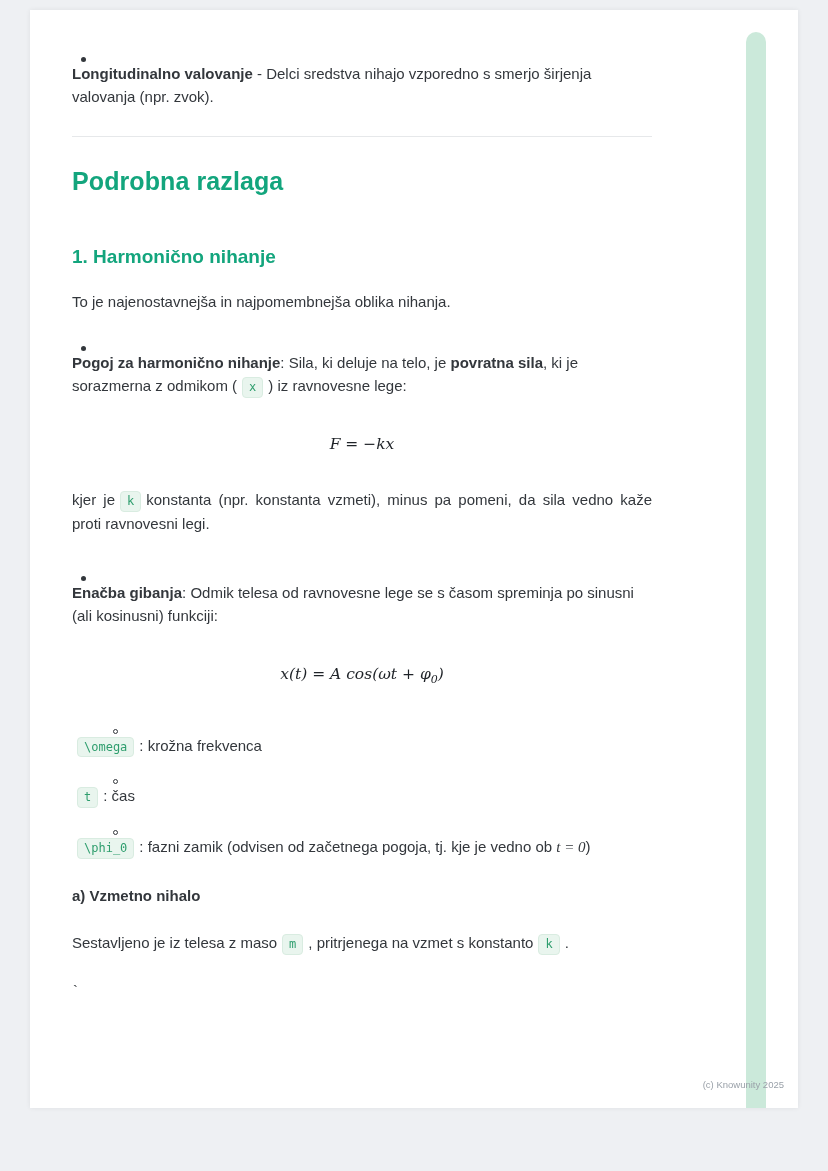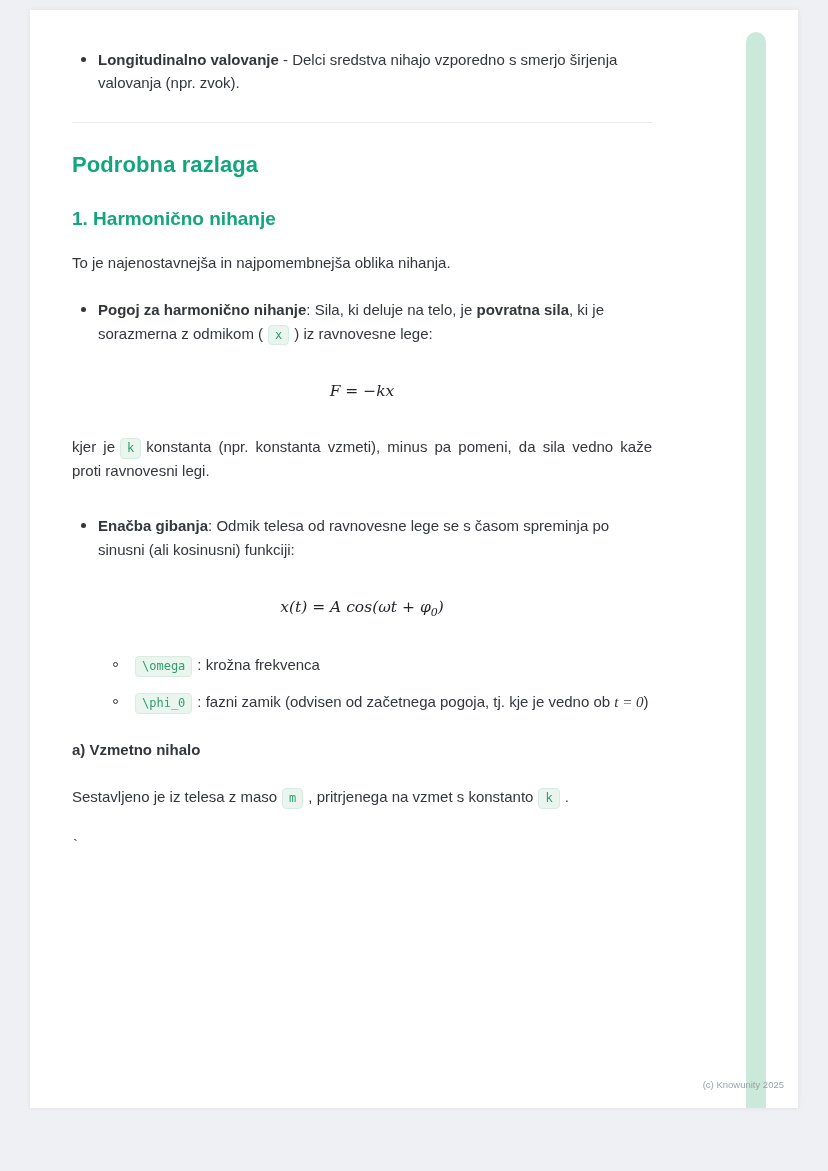--- a/index.html
+++ b/index.html
@@ -23,38 +23,38 @@
     border-radius:10px 10px 0 0;
     z-index:1;
   }
   .content {
     position:relative;
     padding:38px 146px 0 42px;
     font-size:15px;
     line-height:1.55;
     z-index:2;
   }
-  .bullet { display:flex; margin:0 0 24px; }
+  .bullet { display:flex; margin:0 0 24px;flex-direction:column; }
   .bullet .dot {
     width:5px; height:5px; border-radius:50%;
     background:#33373c; margin:9px 12px 0 9px; flex:none;
   }
   .bullet.sub { margin:0 0 13px; }
   .bullet.sub .dot {
     background:#ffffff; border:1px solid #33373c; margin-left:41px;
   }
   .bullet p { flex:1; }
   b { font-weight:700; }
   hr.divider {
     border:none; border-top:1px solid #e6e8ea;
     margin:27px 0 25px;
   }
   h1.section-title {
-    color:#13a57d; font-size:22px; font-weight:700;
-    margin:0 0 22px; letter-spacing:0.1px;
+    color:#13a57d; font-size:25px; font-weight:700;
+    margin:0 0 42px; letter-spacing:0.1px;
   }
   h2.subsection-title {
     color:#13a57d; font-size:19px; font-weight:700;
     margin:0 0 18px;
   }
   p.para { margin:0 0 24px; }
   p.justify { text-align:justify; }
   .chip {
     display:inline-block;
     font-family:"DejaVu Sans Mono", monospace;
@@ -121,20 +121,24 @@
     </div>
 
     <div class="formula"><span>x(t) = A cos(ωt + φ</span><sub>0</sub><span>)</span></div>
 
 
     <div class="bullet sub">
       <span class="dot"></span>
       <p><span class="chip">\omega</span><span>: krožna frekvenca</span></p>
     </div>
 
+    <div class="bullet sub">
+      <span class="dot"></span>
+      <p><span class="chip">t</span><span>: čas</span></p>
+    </div>
 
     <div class="bullet sub" style="margin-bottom:24px;">
       <span class="dot"></span>
       <p><span class="chip">\phi_0</span><span>: fazni zamik (odvisen od začetnega pogoja, tj. kje je vedno ob </span><span class="mathinline">t = 0</span><span>)</span></p>
     </div>
 
     <p class="spring-heading">a) Vzmetno nihalo</p>
 
     <p class="para"><span>Sestavljeno je iz telesa z maso</span><span class="chip">m</span><span>, pritrjenega na vzmet s konstanto</span><span class="chip">k</span><span>.</span></p>
 

